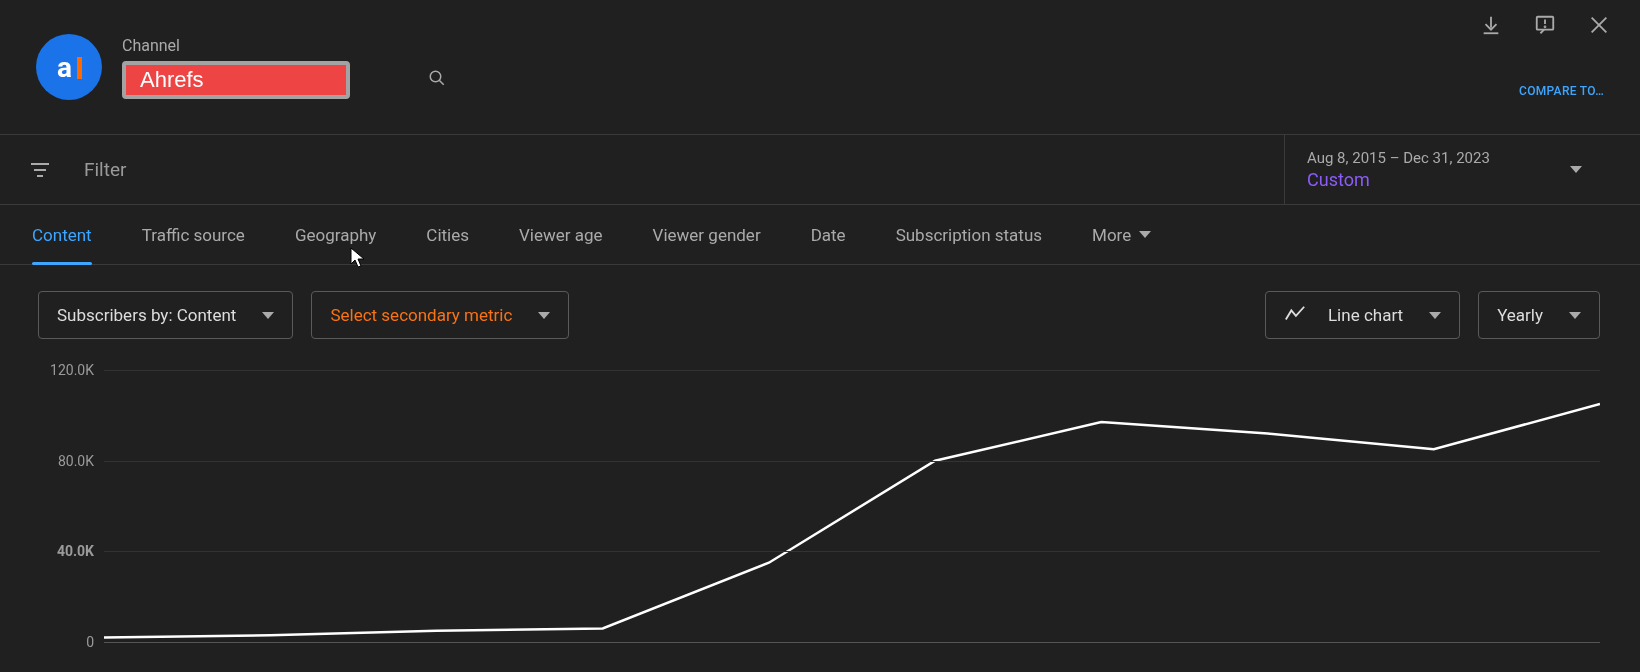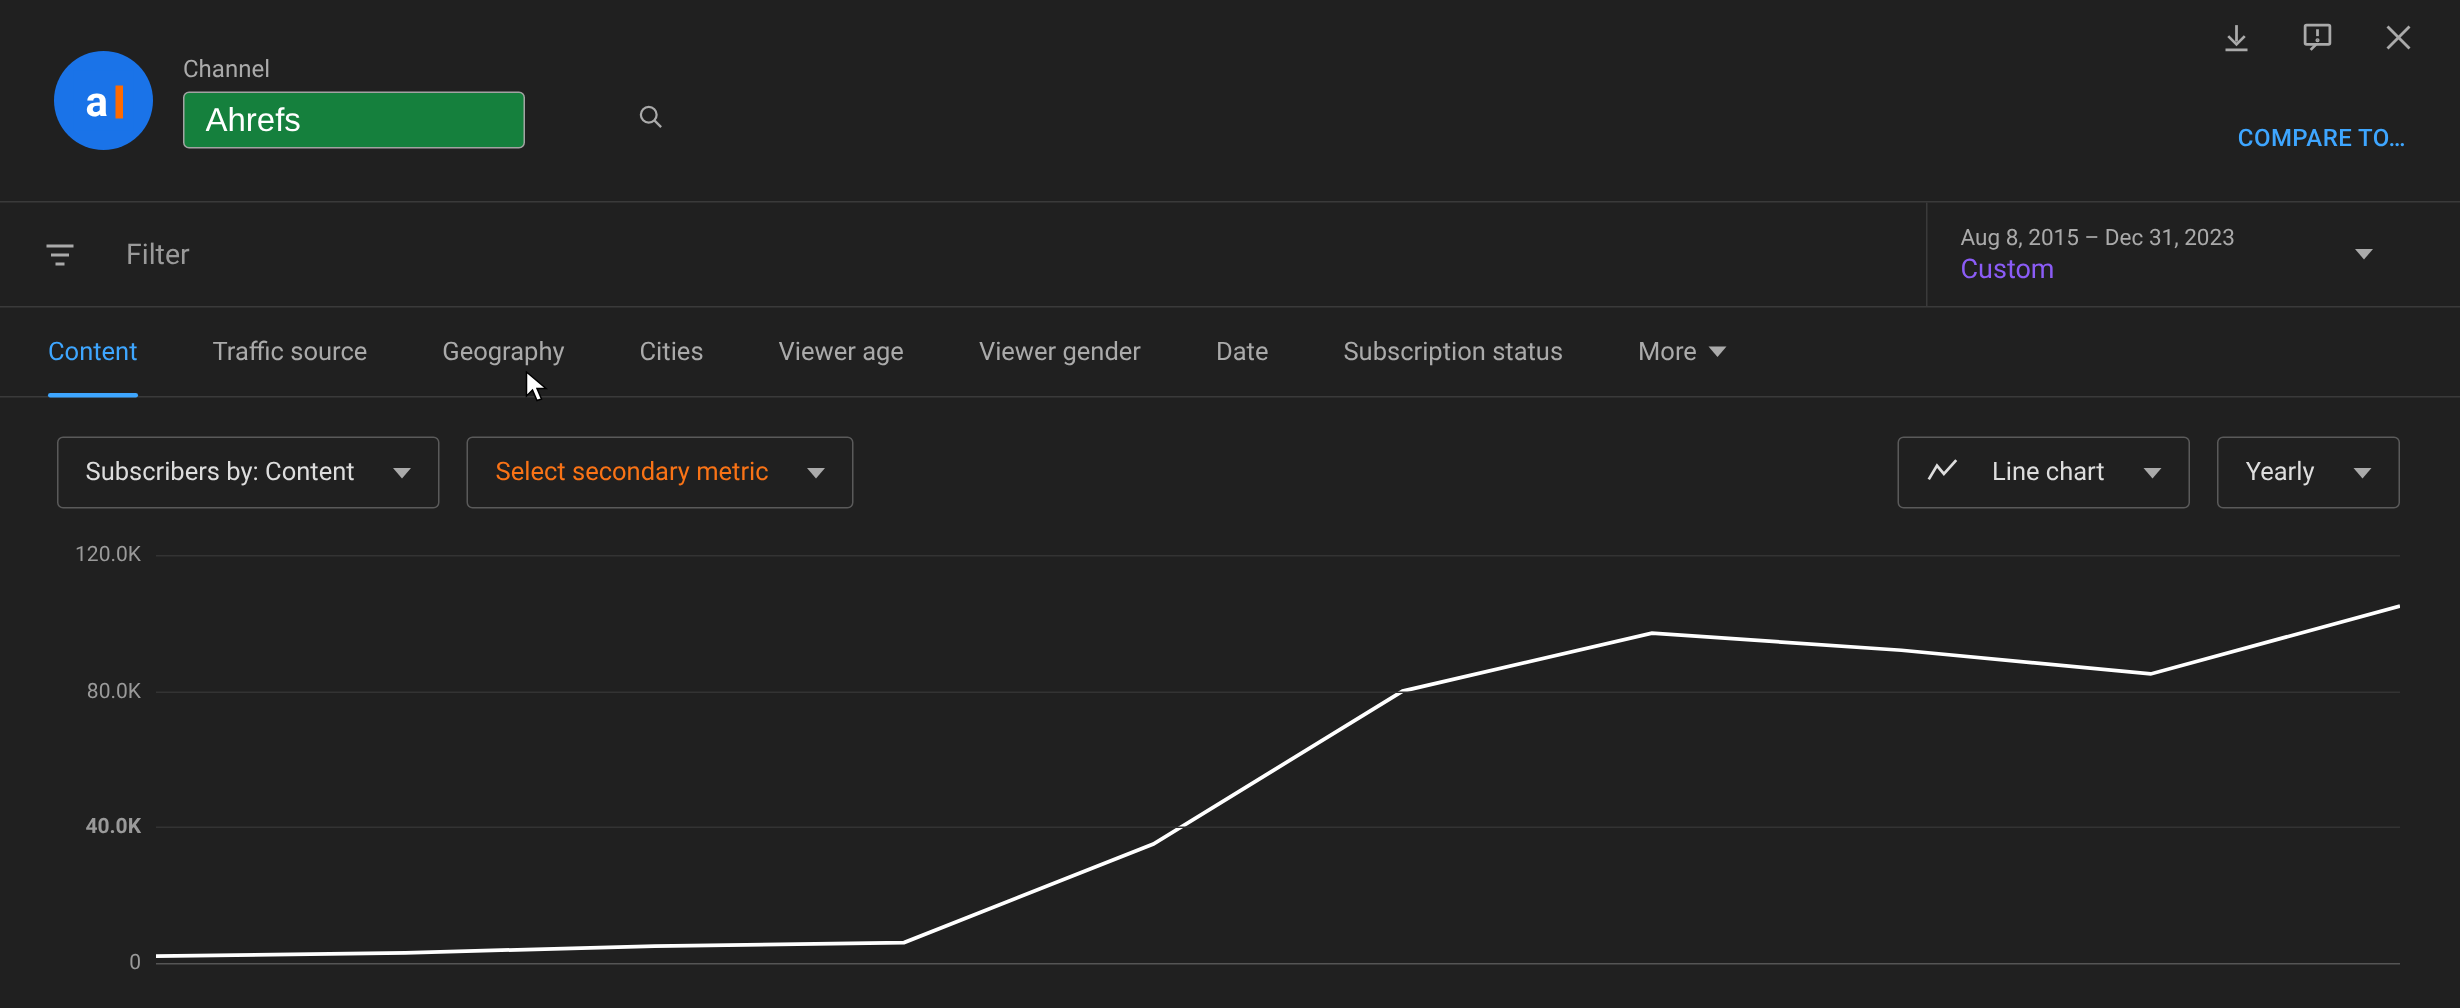--- a/index.html
+++ b/index.html
@@ -37,26 +37,26 @@
     color: #fff;
     font-size: 40px;
     font-weight: 700;
   }
   .channel-logo svg { width: 40px; height: 40px; }
   .channel-block { display: flex; flex-direction: column; gap: 6px; }
   .channel-label { font-size: 16px; color: #aaa; }
   .search-box {
     width: 228px;
     height: 38px;
-    border: 1px solid #a3a3a3;
+    border: 4px solid #a3a3a3;
     border-radius: 4px;
     display: flex;
     align-items: center;
     padding: 0 10px 0 14px;
-    background: #15803d;
+    background: #ef4444;
   }
   .search-box input {
     flex: 1;
     background: transparent;
     border: none;
     outline: none;
     color: #fff;
     font-size: 22px;
     font-weight: 400;
   }
@@ -74,21 +74,21 @@
     right: 28px;
   }
   .icon-btn {
     width: 24px;
     height: 24px;
     color: #aaa;
     cursor: pointer;
   }
   .compare-link {
     color: #3ea6ff;
-    font-size: 16px;
+    font-size: 12px;
     font-weight: 500;
     letter-spacing: 0.3px;
     cursor: pointer;
     margin-top: 48px;
   }
   
   .row2 {
     height: 70px;
     border-bottom: 1px solid #3a3a3a;
     display: flex;

